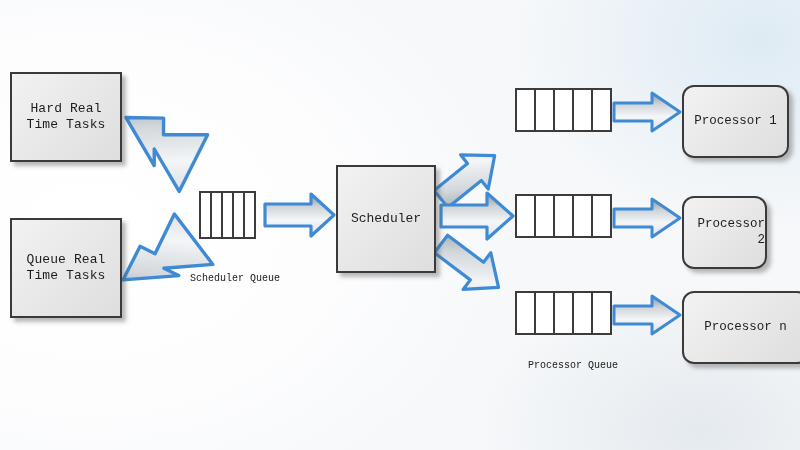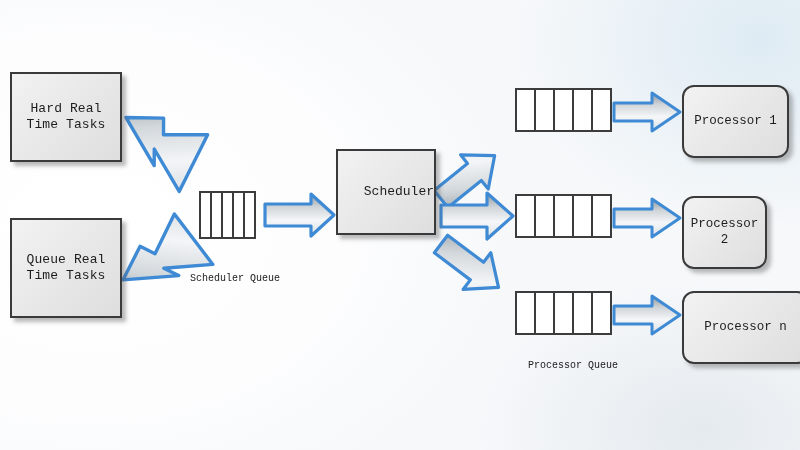--- a/index.html
+++ b/index.html
@@ -38,20 +38,21 @@
     font-size: 13px;
     letter-spacing: 0.1px;
   }
   .node.scheduler {
     font-size: 13px;
   }
   .node.processor {
     font-size: 12.5px;
     border-radius: 12px;
     border-width: 2px;
+    text-align: right;
   }
 
   
   .queue {
     position: absolute;
     box-sizing: border-box;
     display: flex;
     background: #ffffff;
     border: 2px solid #3c3c3c;
   }
@@ -152,21 +153,21 @@
 
   <div class="queue" style="left:199px; top:191px; width:57px; height:48px;">
     <div class="cell"></div>
     <div class="cell"></div>
     <div class="cell"></div>
     <div class="cell"></div>
     <div class="cell"></div>
   </div>
   <div class="caption" style="left:190px; top:273px;">Scheduler Queue</div>
 
-  <div class="node scheduler" style="left:336px; top:149px; width:100px; height:86px;justify-content:flex-end;">
+  <div class="node scheduler" style="left:336px; top:165px; width:100px; height:108px;">
     <span>Scheduler</span>
   </div>
 
   <div class="queue" style="left:515px; top:88px; width:97px; height:44px;">
     <div class="cell"></div>
     <div class="cell"></div>
     <div class="cell"></div>
     <div class="cell"></div>
     <div class="cell"></div>
   </div>

